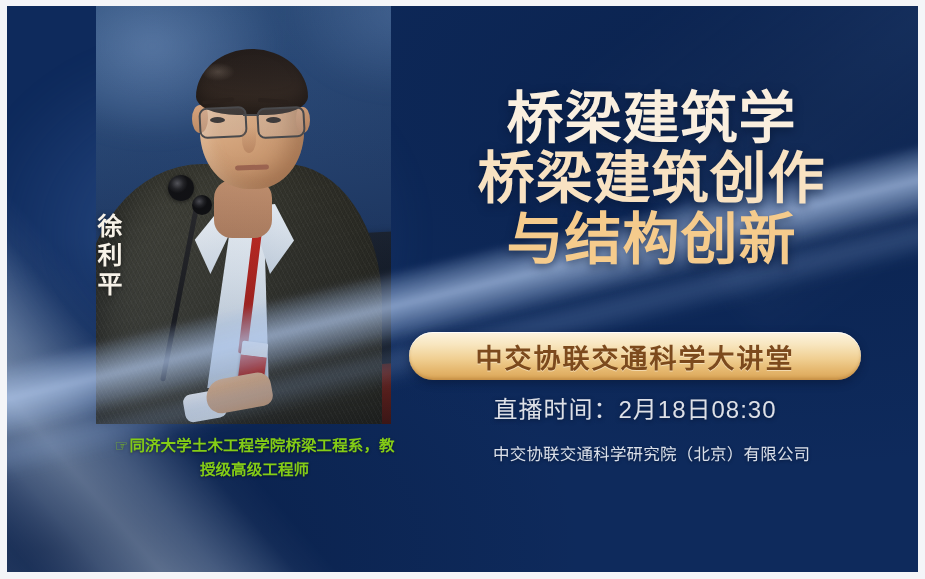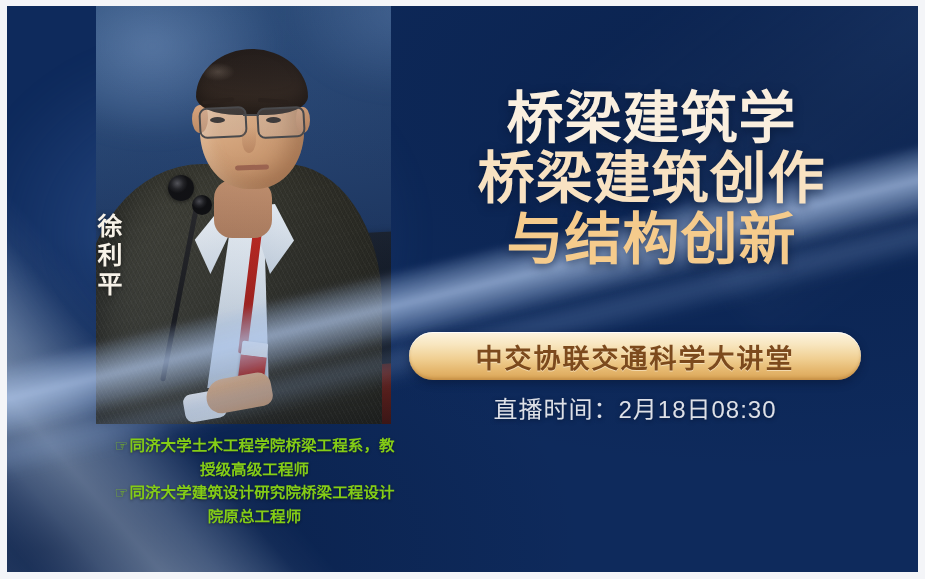--- a/index.html
+++ b/index.html
@@ -457,36 +457,36 @@
       <div class="ph-shade"></div>
     </div>
 
     <div class="swoosh swoosh-b2"></div>
     <div class="swoosh swoosh-b"></div>
 
     <div id="speaker-name" class="nosel">徐利平</div>
 
     <div id="bio" class="nosel">
       <span class="bl"><span class="pt">☞</span><span>同济大学土木工程学院桥梁工程系，教授级高级工程师</span></span>
-      <span class="bl"><span class="pt">☞</span><span>同济大学建筑设计研究院桥梁工程设计院原总工程师</span></span>
     </div>
 
     <div id="right">
 
       <div id="title" class="nosel">
         <span class="tl l1">桥梁建筑学</span>
         <span class="tl l2">桥梁建筑创作</span>
         <span class="tl l3">与结构创新</span>
       </div>
 
       <div id="badge">
         <span id="badge-text" class="nosel">中交协联交通科学大讲堂</span>
       </div>
 
       <div id="livetime" class="nosel">直播时间：2月18日08:30</div>
 
       <div id="hosts" class="nosel">
+        <span class="hline ind">中交协联交通科学研究院（北京）有限公司</span>
       </div>
 
     </div>
 
   </div>
 </div>
 
 </body></html>

